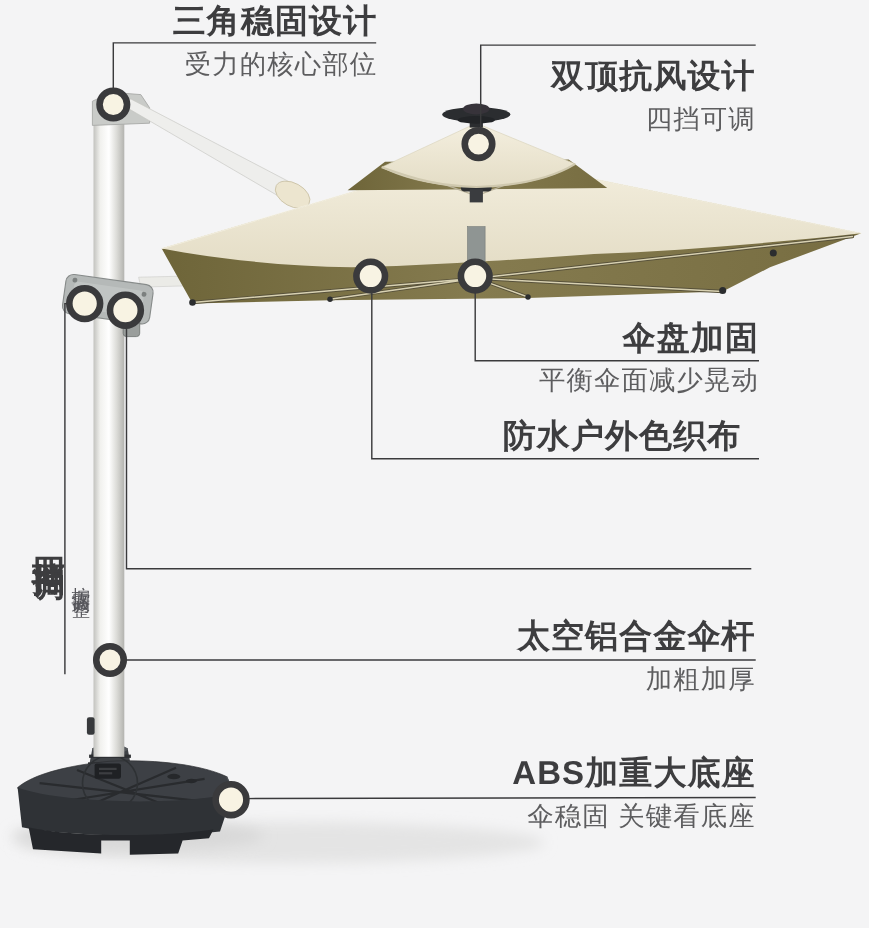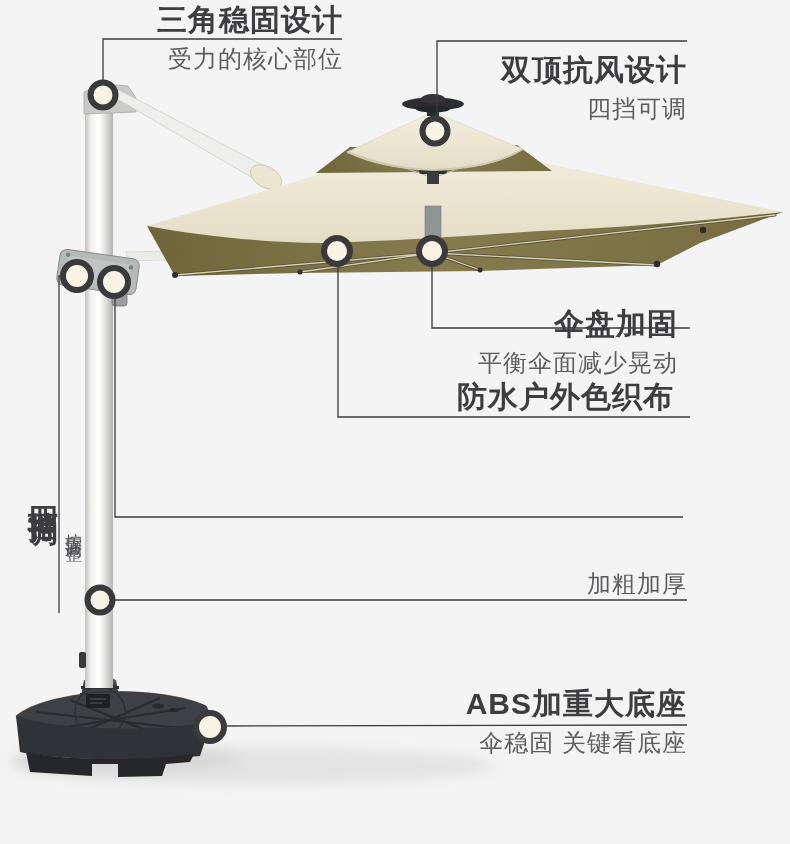--- a/index.html
+++ b/index.html
@@ -8,21 +8,21 @@
   }
   html,body{margin:0;padding:0;}
   body{font-family:"Liberation Sans","DejaVu Sans",sans-serif;background:var(--background);}
   .stage{position:relative;width:790px;height:844px;overflow:hidden;background:var(--background);}
   .art{position:absolute;left:0;top:0;}
   .co{position:absolute;width:340px;text-align:right;}
   .co-title{font-size:30px;line-height:34px;font-weight:700;color:var(--ink);letter-spacing:1px;white-space:nowrap;}
   .co-sub{font-size:24px;line-height:26px;color:var(--subtext);margin-top:9px;letter-spacing:1px;white-space:nowrap;}
   .co-tl{right:447px;top:3px;}
   .co-tr{right:103px;top:5px;margin-top:48px;}
-  .co-hub{right:112px;top:291px;margin-top:16px;}
+  .co-hub{right:100px;top:291px;}
   .co-fabric{right:116px;top:380px;}
   .co-crank{right:107px;top:480px;}
   .co-pole{right:103px;top:562px;}
   .co-base{right:103px;top:687px;}
   .side-title{position:absolute;left:22px;top:484px;writing-mode:vertical-rl;text-orientation:upright;
     font-size:30px;font-weight:700;letter-spacing:3px;color:var(--ink);}
   .side-note{position:absolute;left:62px;top:520px;writing-mode:vertical-rl;text-orientation:upright;
     font-size:17px;letter-spacing:4px;color:#55555a;}
 </style>
 </head>
@@ -188,20 +188,21 @@
   </div>
 
   <div class="co co-fabric">
     <div class="co-title">防水户外色织布</div>
   </div>
 
   <div class="co co-crank">
   </div>
 
   <div class="co co-pole">
+    <div class="co-title">太空铝合金伞杆</div>
     <div class="co-sub">加粗加厚</div>
   </div>
 
   <div class="co co-base">
     <div class="co-title">ABS加重大底座</div>
     <div class="co-sub">伞稳固 关键看底座</div>
   </div>
 
   <div class="side-title">四挡可调</div>
   <div class="side-note">按需调整</div>

